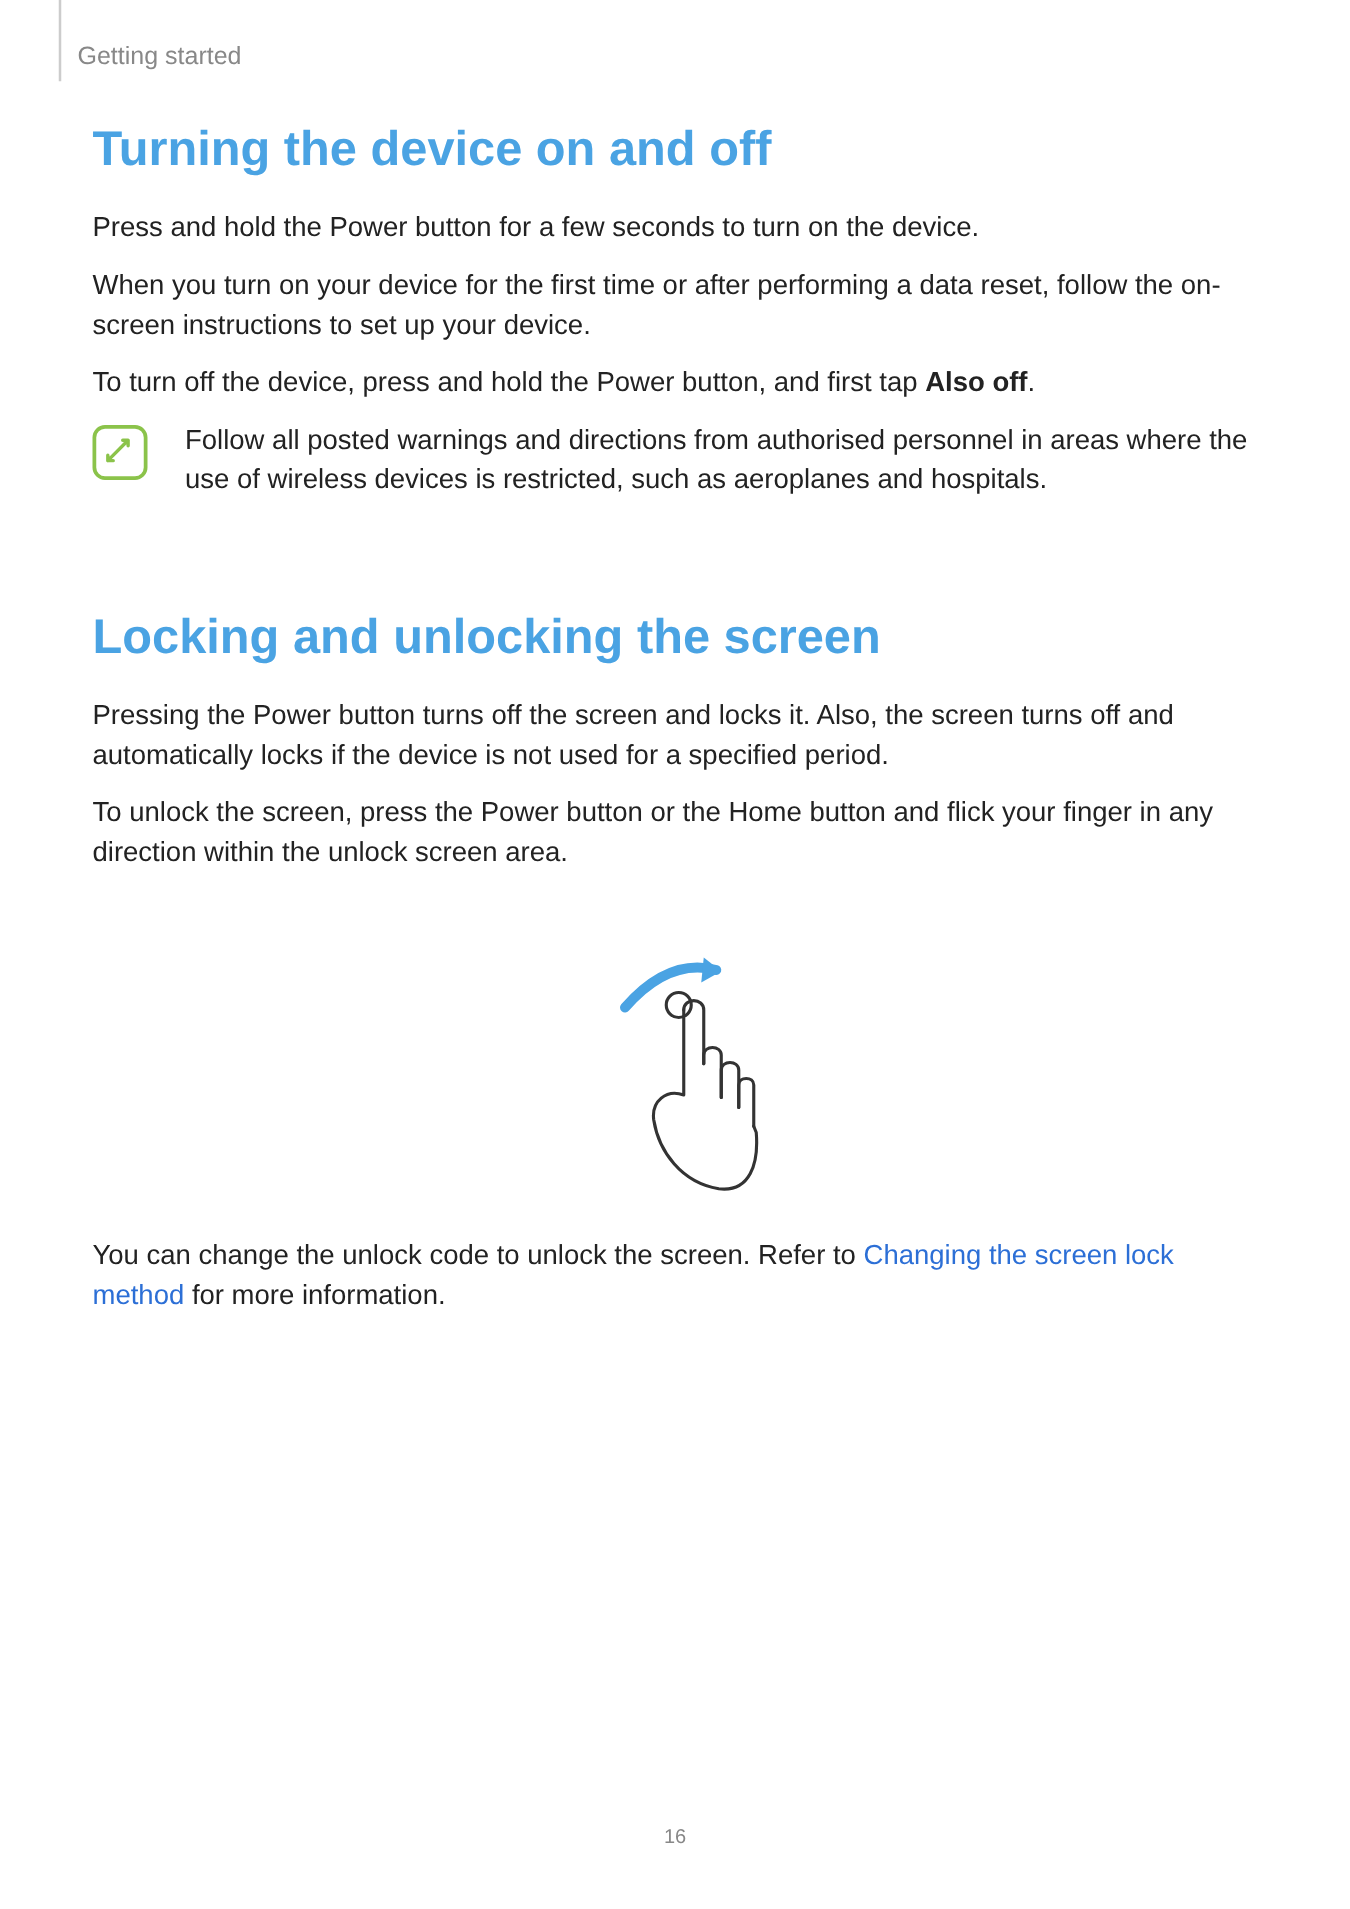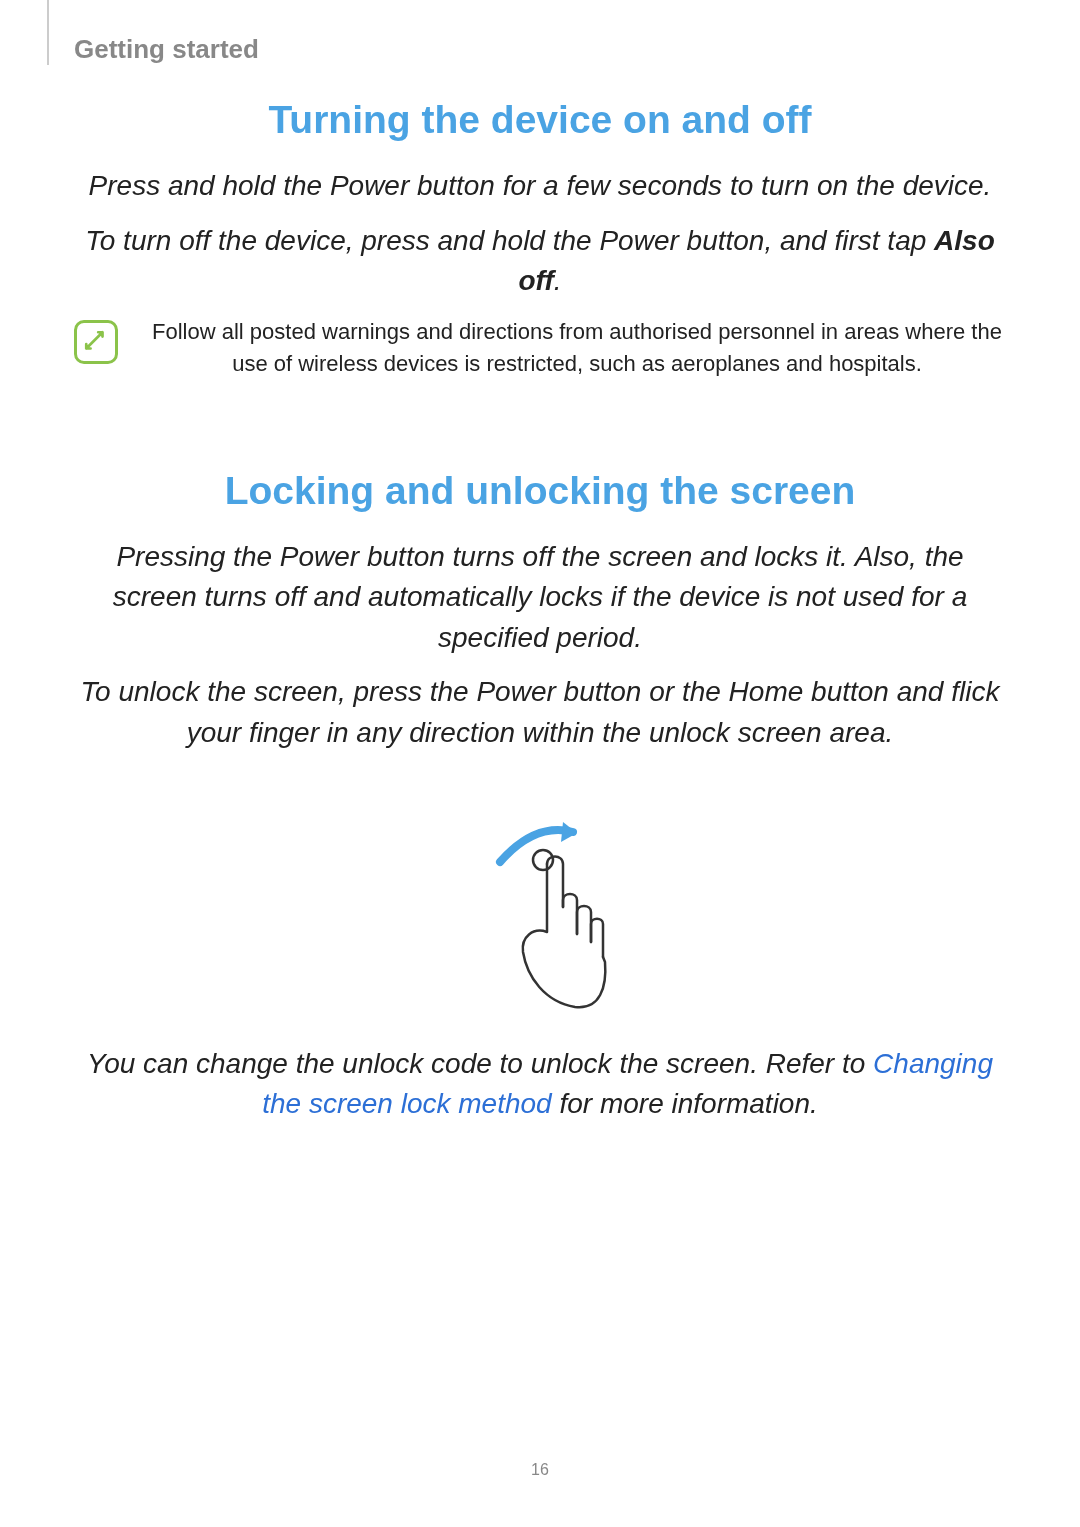--- a/index.html
+++ b/index.html
@@ -18,46 +18,44 @@
       position: absolute;
       top: 0;
       left: 47px;
       width: 2px;
       height: 65px;
       background: #ccc;
     }
     .header-title {
       position: absolute;
       top: 34px;
-      left: 74px;
-      font-size: 26px;
+      left: 62px;
+      font-size: 20px;
       color: #888;
-      font-weight: 700;
+      font-weight: 400;
     }
     .content {
       padding: 98px 74px 0 74px;
-      text-align: center;
     }
     .section-heading {
       font-size: 39px;
       font-weight: 700;
       color: #4aa3e3;
       margin-bottom: 24px;
       margin-top: 0;
     }
     .section-heading.second {
       margin-top: 89px;
     }
     .body-text {
-      font-size: 28px;
+      font-size: 22px;
       color: #222;
       line-height: 1.45;
       margin-bottom: 14px;
       font-weight: 400;
-      font-style: italic;
     }
     .body-text .bold {
       font-weight: 700;
     }
     .note-block {
       display: flex;
       align-items: flex-start;
       gap: 30px;
       margin-top: 12px;
       margin-bottom: 8px;
@@ -105,20 +103,21 @@
 
 <div class="page-margin-mark"></div>
 <div class="header-title">Getting started</div>
 
 <div class="content">
 
   <h1 class="section-heading">Turning the device on and off</h1>
 
   <p class="body-text">Press and hold the Power button for a few seconds to turn on the device.</p>
 
+  <p class="body-text">When you turn on your device for the first time or after performing a data reset, follow the on-screen instructions to set up your device.</p>
 
   <p class="body-text">
     <span>To turn off the device, press and hold the Power button, and first tap </span><span class="bold">Also off</span><span>.</span>
   </p>
 
   <div class="note-block">
     <div class="note-icon-wrap">
       <svg viewBox="0 0 24 24" fill="none" stroke="#8bc34a" stroke-width="2.5" stroke-linecap="round" stroke-linejoin="round">
         <path d="M3 18 L18 3 M14 3 L18 3 L18 7 M3 14 L3 18 L7 18"></path>
       </svg>

